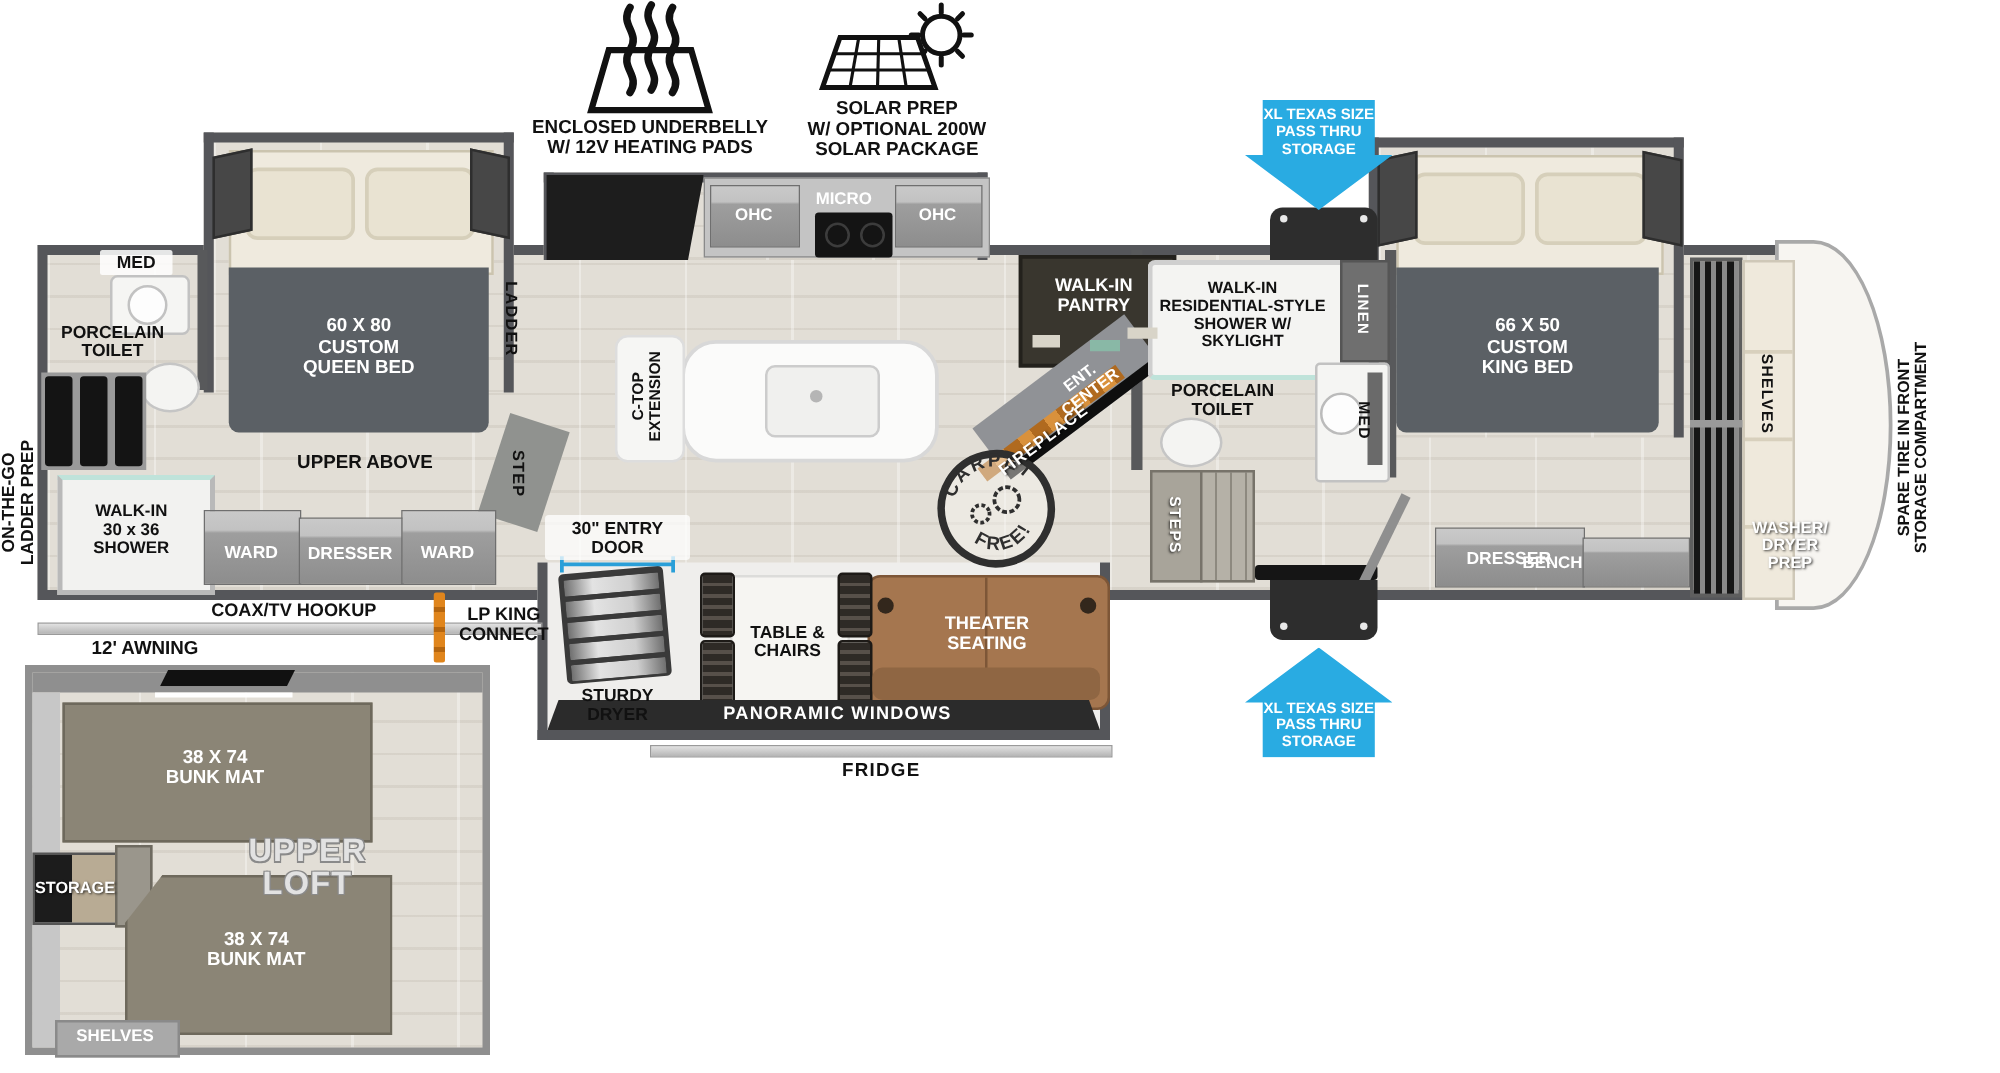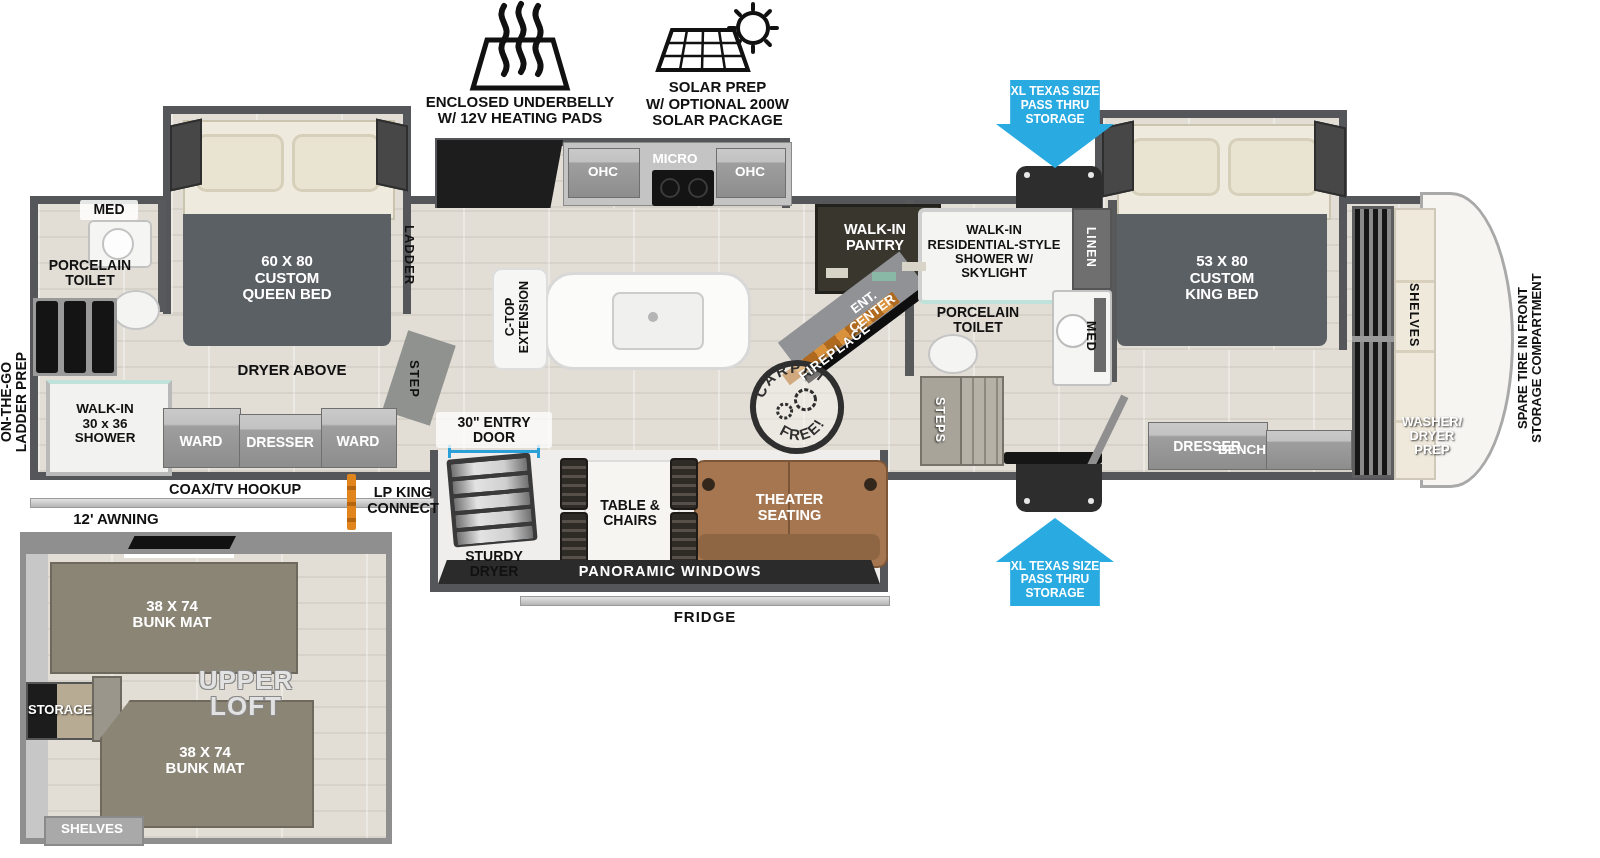--- a/index.html
+++ b/index.html
@@ -102,21 +102,21 @@
     <div style="flex:1;background:#141414;border-radius:3px;"></div>
     <div style="flex:1;background:#141414;border-radius:3px;"></div>
   </div>
   <div class="abs" style="left:46px;top:380px;width:118px;height:88px;background:#f2f2f0;border:4px solid #b9b9b9;border-top:4px solid #bfe3da;z-index:13;"></div>
   <div class="lbl" style="left:48px;top:382px;width:114px;height:84px;font-size:13.5px;">WALK-IN
 30 x 36
 SHOWER</div>
   <div class="lbl rot" style="left:-86px;top:384px;width:200px;height:36px;font-size:14px;">ON-THE-GO
 LADDER PREP</div>
 
-  <div class="lbl" style="left:228px;top:360px;width:128px;height:20px;font-size:15px;">DRYER ABOVE</div>
+  <div class="lbl" style="left:228px;top:360px;width:128px;height:20px;font-size:15px;">UPPER ABOVE</div>
   <div class="gray3d" style="left:163px;top:408px;width:76px;height:58px;"></div>
   <div class="lbl w" style="left:163px;top:424px;width:76px;height:36px;font-size:14px;">WARD</div>
   <div class="gray3d" style="left:239px;top:414px;width:82px;height:52px;"></div>
   <div class="lbl w" style="left:239px;top:426px;width:82px;height:34px;font-size:14px;">DRESSER</div>
   <div class="gray3d" style="left:321px;top:408px;width:74px;height:58px;"></div>
   <div class="lbl w" style="left:321px;top:424px;width:74px;height:36px;font-size:14px;">WARD</div>
   <div class="abs" style="left:394px;top:336px;width:50px;height:84px;background:#90928f;transform:rotate(18deg);z-index:13;"></div>
   <div class="lbl vlbl" style="left:402px;top:344px;width:24px;height:70px;font-size:13px;">STEP</div>
 
   <div class="slide wood" style="left:435px;top:138px;width:355px;height:70px;border-bottom:none;"></div>
@@ -184,21 +184,21 @@
   <div class="abs" style="left:960px;top:376px;width:40px;height:86px;background:#b5b1a7;border:2px solid #77736a;background-image:repeating-linear-gradient(90deg,transparent 0 10px,#8d897f 10px 12px);z-index:13;"></div>
   <div class="lbl w vlbl sh" style="left:926px;top:382px;width:26px;height:76px;font-size:12.5px;">STEPS</div>
 
   <div class="slide wood" style="left:1095px;top:110px;width:252px;height:240px;border-bottom:none;"></div>
   <div class="winbox" style="left:1102px;top:124px;width:28px;height:66px;transform:skewY(-12deg);"></div>
   <div class="winbox" style="left:1314px;top:124px;width:28px;height:66px;transform:skewY(12deg);"></div>
   <div class="headboard" style="left:1117px;top:124px;width:210px;height:92px;"></div>
   <div class="pillow" style="left:1130px;top:138px;width:84px;height:52px;"></div>
   <div class="pillow" style="left:1228px;top:138px;width:84px;height:52px;"></div>
   <div class="mattress" style="left:1117px;top:214px;width:210px;height:132px;"></div>
-  <div class="lbl w" style="left:1117px;top:228px;width:210px;height:100px;font-size:15px;">53 X 80
+  <div class="lbl w" style="left:1117px;top:228px;width:210px;height:100px;font-size:15px;">66 X 50
 CUSTOM
 KING BED</div>
   <div class="abs" style="left:1102px;top:392px;width:8px;height:86px;background:#8f8f8f;transform:rotate(26deg);z-index:13;"></div>
   <div class="gray3d" style="left:1148px;top:422px;width:118px;height:46px;"></div>
   <div class="lbl w" style="left:1148px;top:432px;width:118px;height:30px;font-size:14px;">DRESSER</div>
   <div class="gray3d" style="left:1266px;top:430px;width:84px;height:38px;"></div>
   <div class="lbl w" style="left:1198px;top:436px;width:88px;height:28px;font-size:13.5px;">BENCH</div>
   <div class="abs" style="left:1352px;top:206px;width:42px;height:272px;border:3px solid #5e5e5e;box-sizing:border-box;z-index:13;
               background:repeating-linear-gradient(90deg,#161616 0 5px,#8a8a8a 5px 9px);"></div>
   <div class="abs" style="left:1352px;top:336px;width:42px;height:6px;background:#9a9a9a;z-index:14;"></div>

